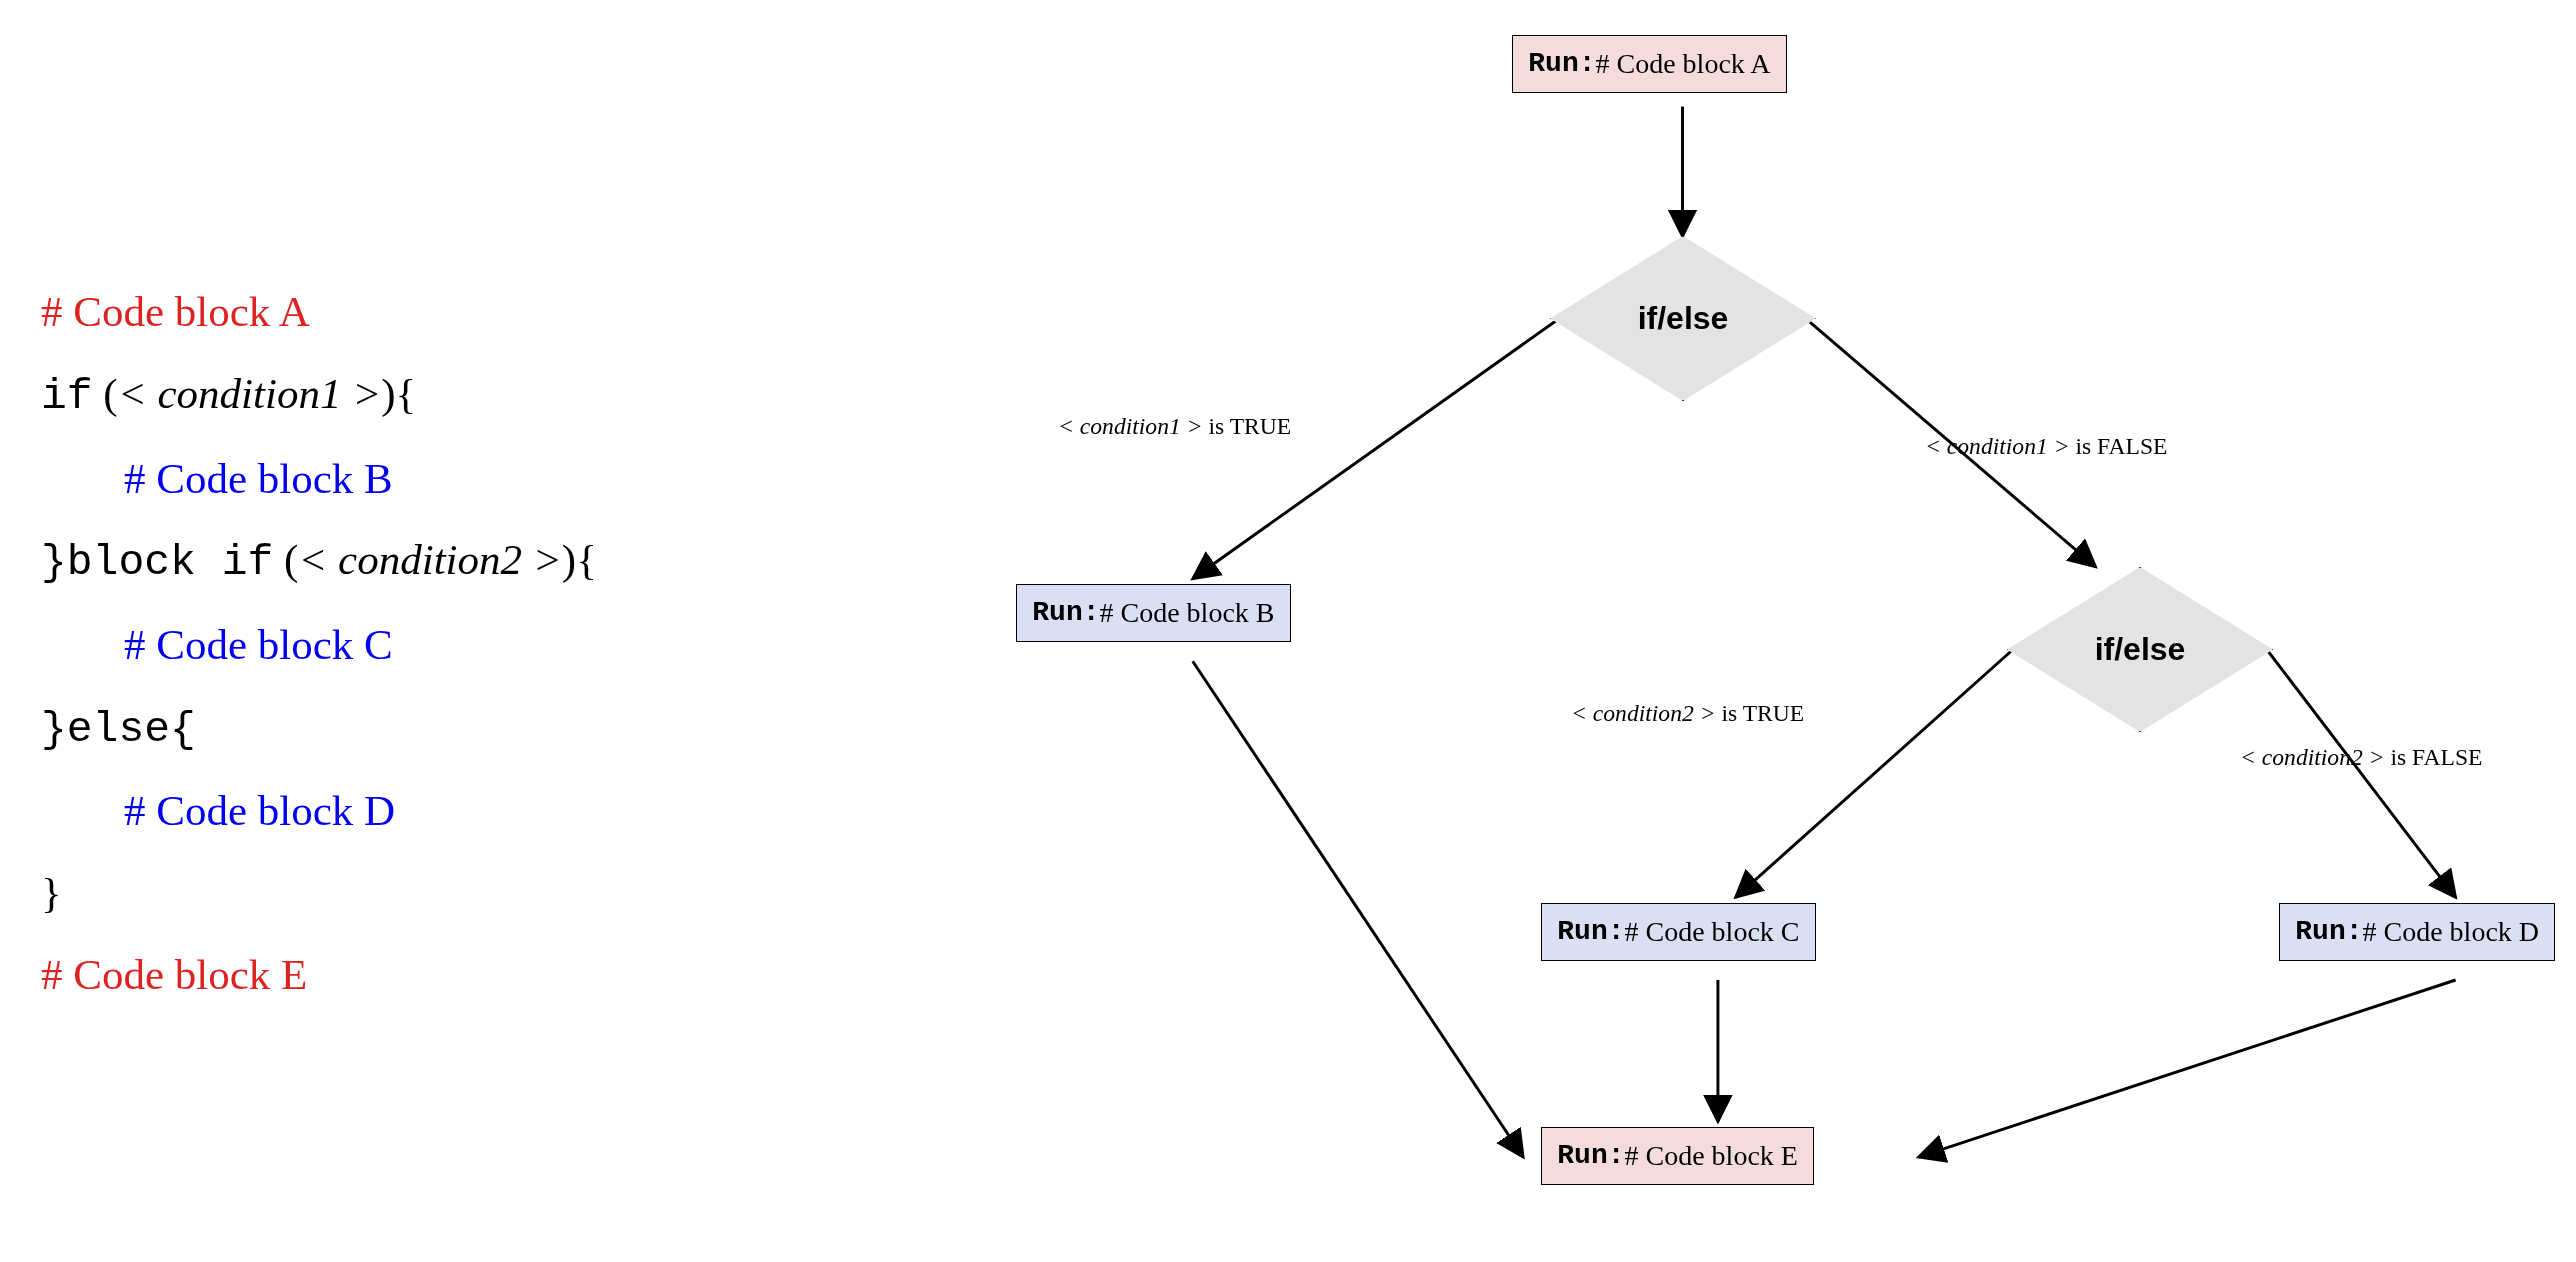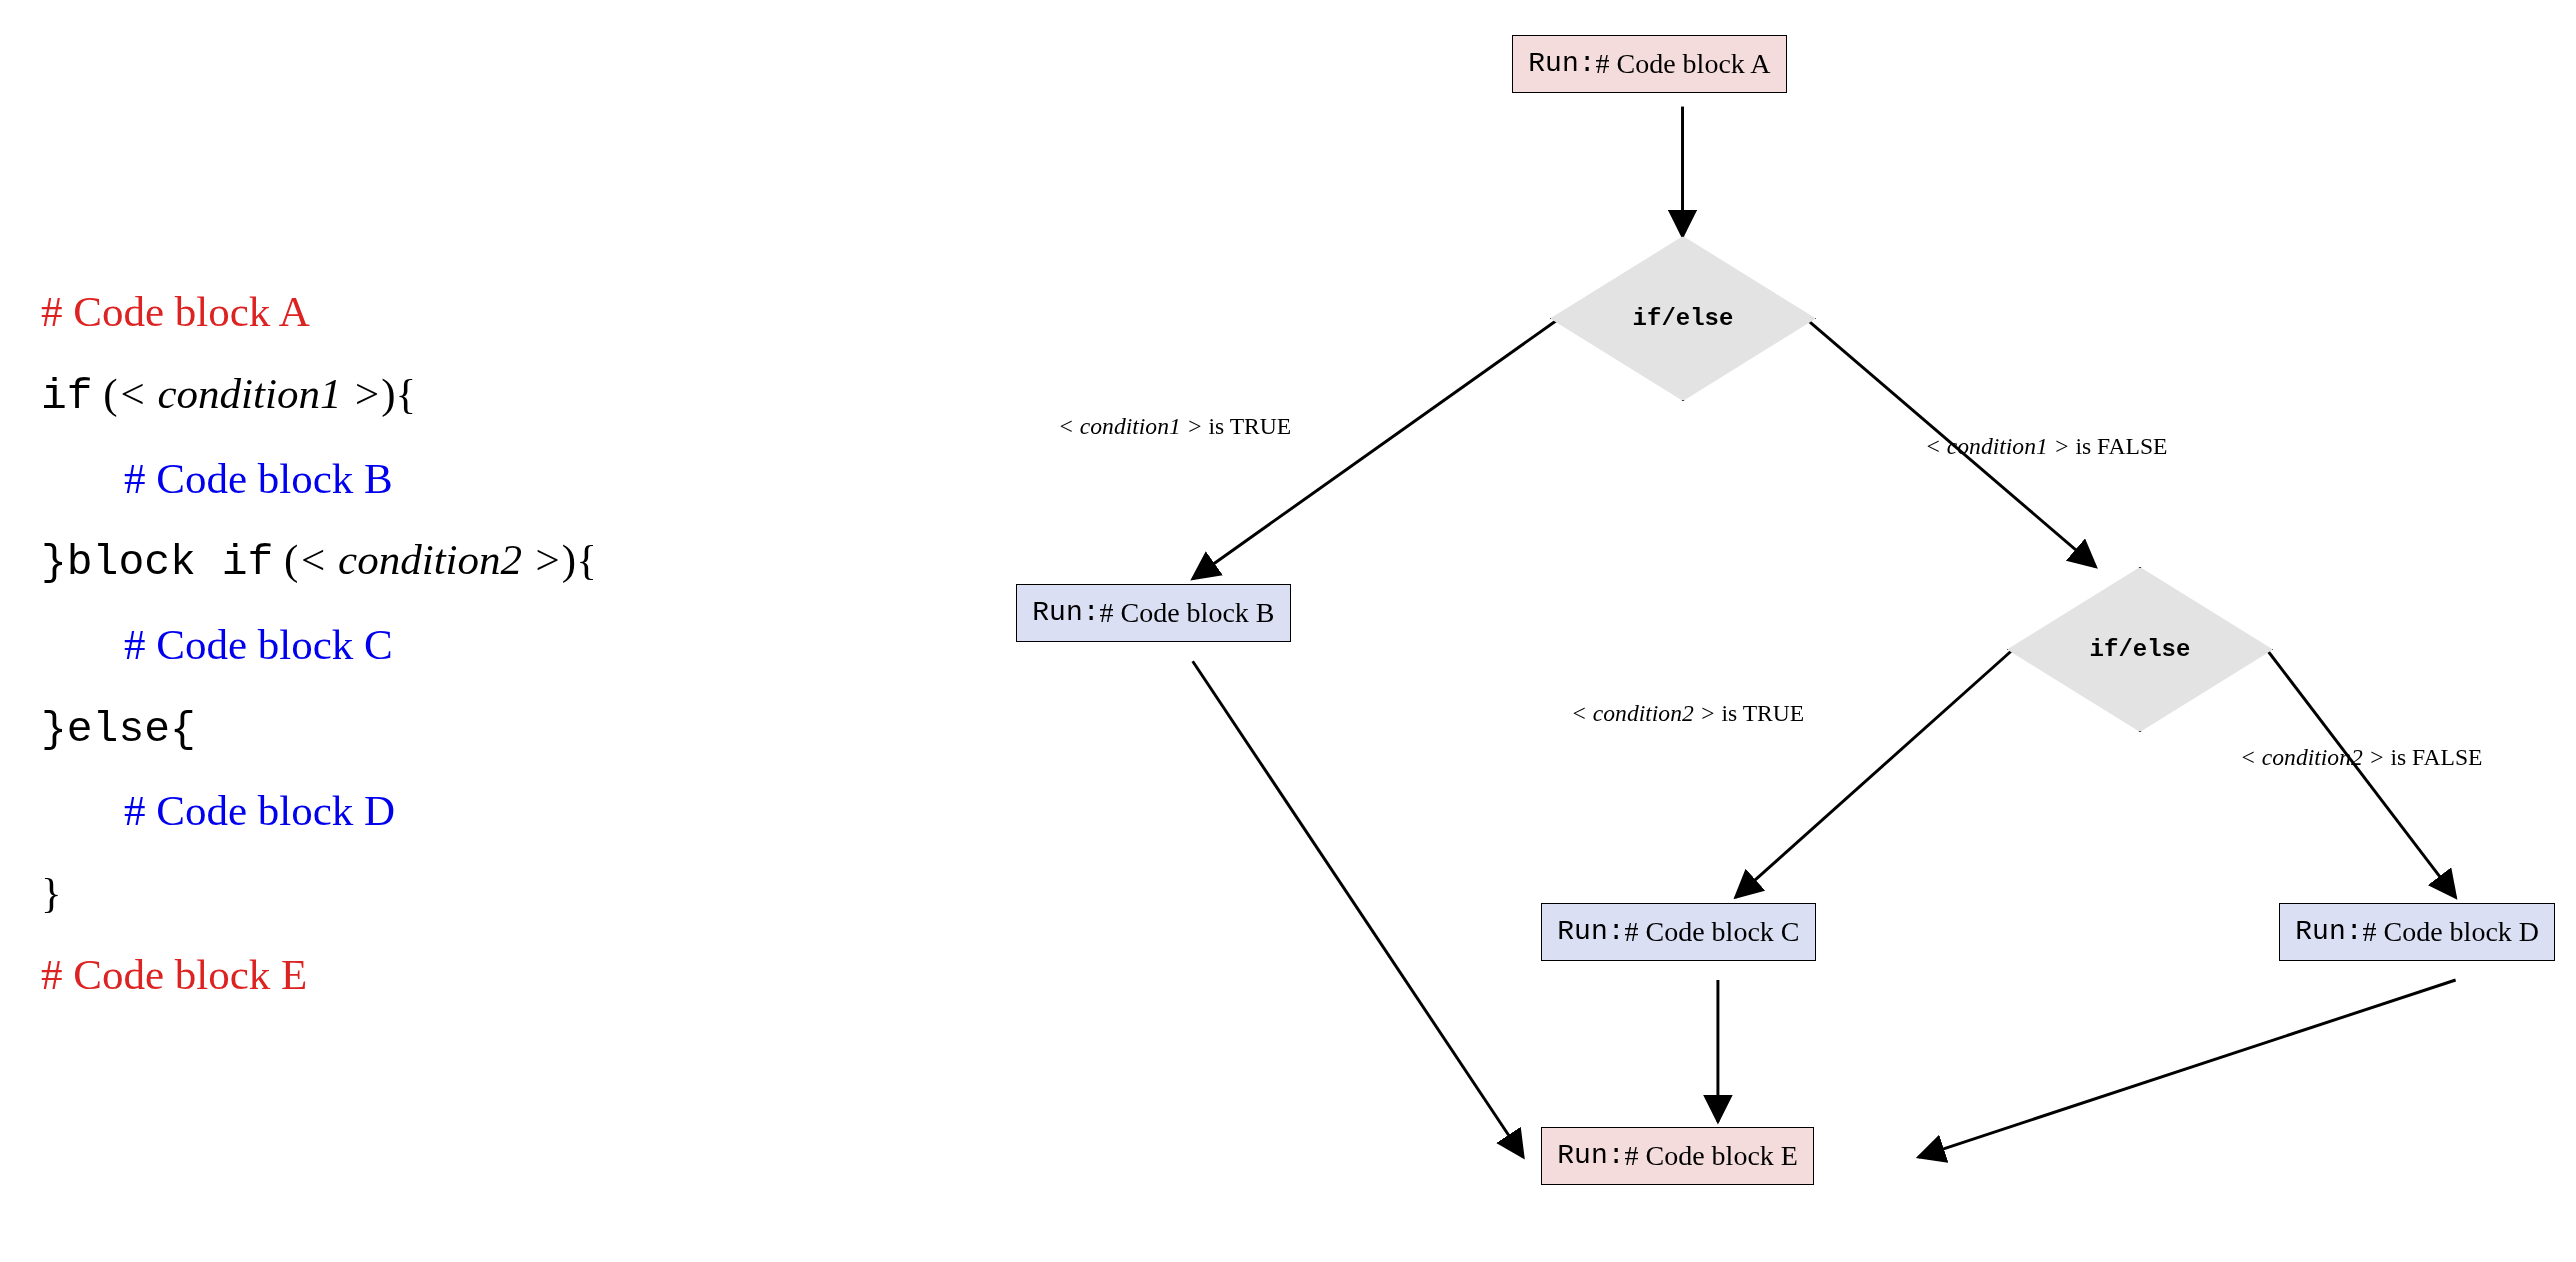--- a/index.html
+++ b/index.html
@@ -37,43 +37,43 @@
     position: absolute;
     display: flex;
     align-items: center;
     justify-content: center;
     text-align: center;
     border: 1.2px solid #000;
     font-size: 28px;
     padding: 11.8px 15.3px;
     white-space: nowrap;
   }
-  .node .tt { font-weight: normal; text-align: center; }
+  .node .tt { font-weight: bold; text-align: center; }
   .node-red { background: #f5dcdc; }
   .node-blue { background: #dbdff4; }
   .diamond {
     position: absolute;
     width: 266px;
     height: 165px;
     display: flex;
     align-items: center;
     justify-content: center;
   }
   .diamond-shape {
     position: absolute;
     inset: 0;
     background: #e3e3e3;
     border: 1.2px solid #000;
     clip-path: polygon(50% 0%, 100% 50%, 50% 100%, 0% 50%);
   }
   .diamond-label {
     position: relative;
-    font-family: Liberation Mono, monospace;
+    font-family: Liberation Sans, sans-serif;
     font-weight: bold;
-    font-size: 24px;
+    font-size: 32px;
   }
   .edge-label {
     position: absolute;
     font-size: 23.6px;
     white-space: nowrap;
     margin-left: 36px;
   }
   svg.overlay {
     position: absolute;
     inset: 0;

